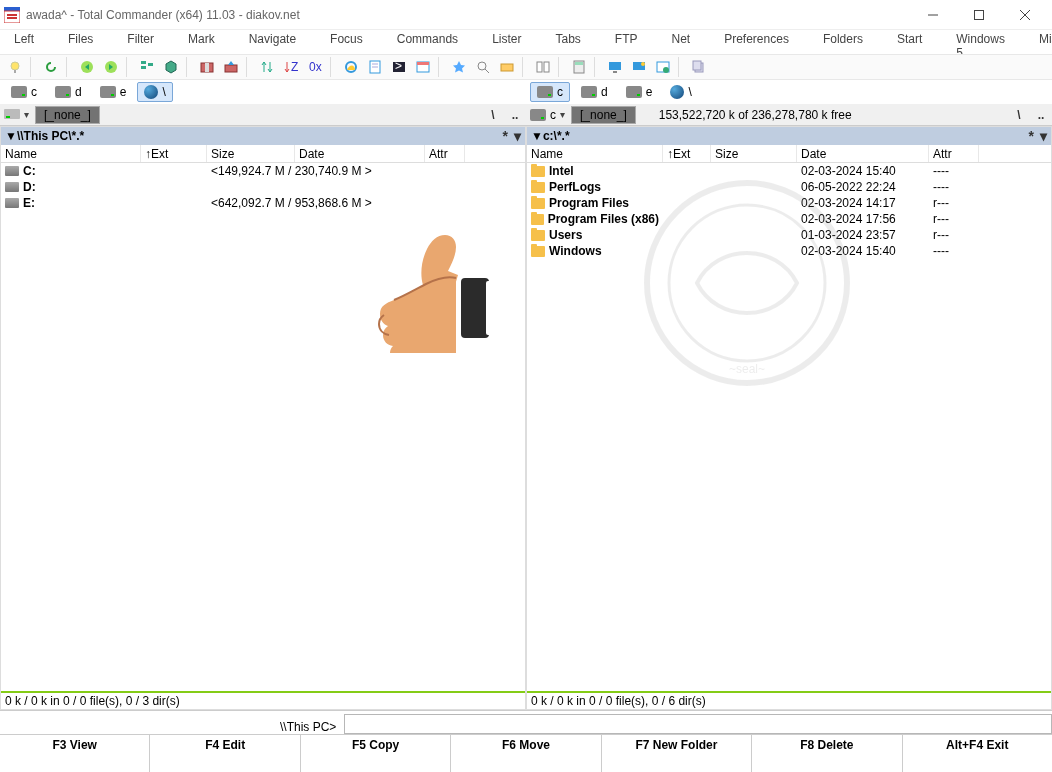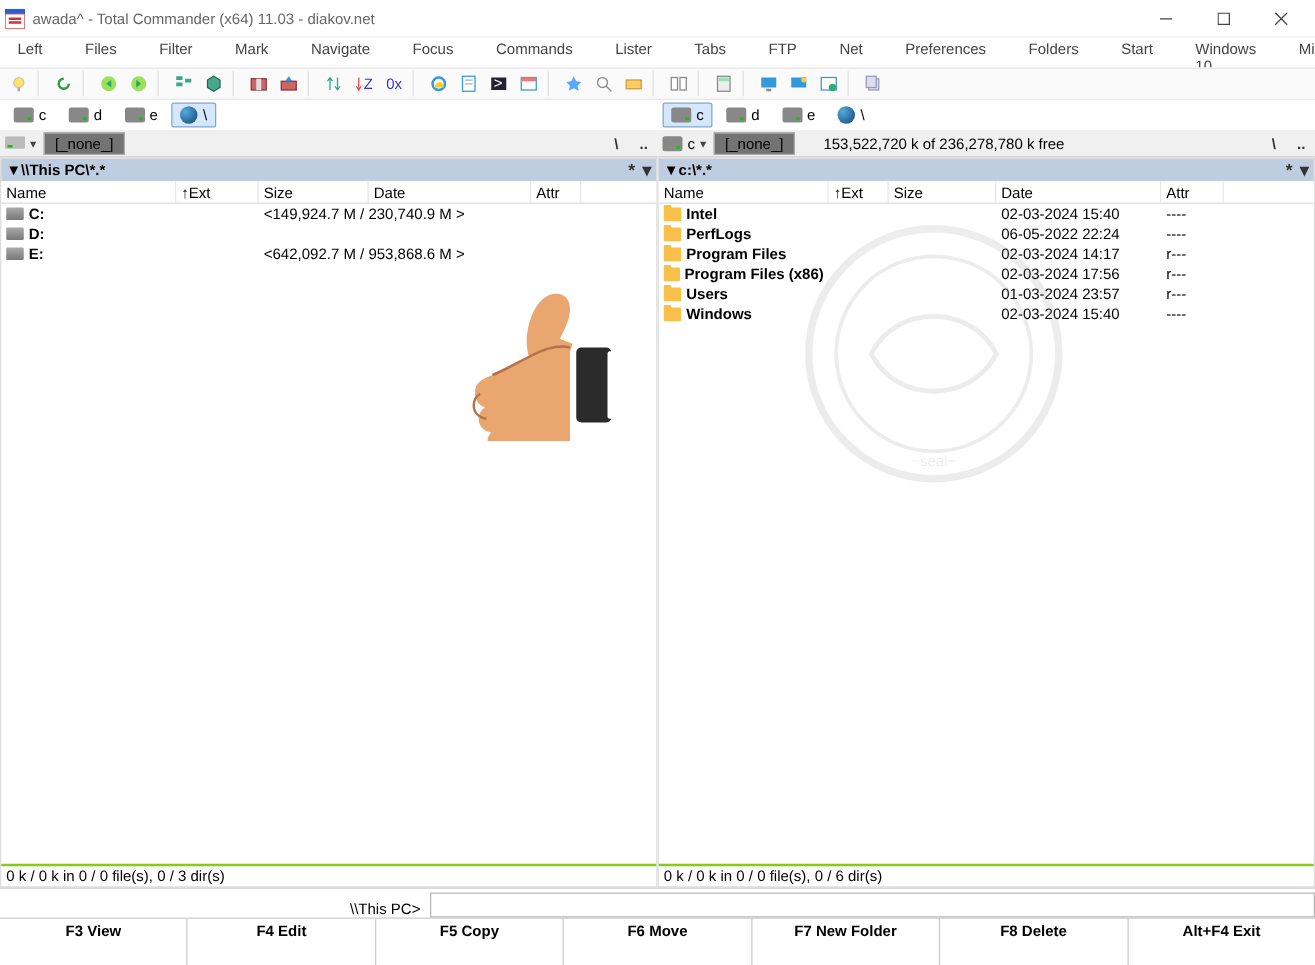--- a/index.html
+++ b/index.html
@@ -101,21 +101,21 @@
   <span class="item">Navigate</span>
   <span class="item">Focus</span>
   <span class="item">Commands</span>
   <span class="item">Lister</span>
   <span class="item">Tabs</span>
   <span class="item">FTP</span>
   <span class="item">Net</span>
   <span class="item">Preferences</span>
   <span class="item">Folders</span>
   <span class="item">Start</span>
-  <span class="item">Windows 10</span>
+  <span class="item">Windows 5</span>
   <span class="item">Misc.</span>
   <span class="spacer"></span>
   <span class="item">Help</span>
   <span class="item">Right</span>
 </div>
 
 <div class="toolbar">
   <div class="btn">
       <svg width="14" height="14">
         <circle cx="7" cy="6" r="4" fill="#ffe46b" stroke="#cc9"></circle>

